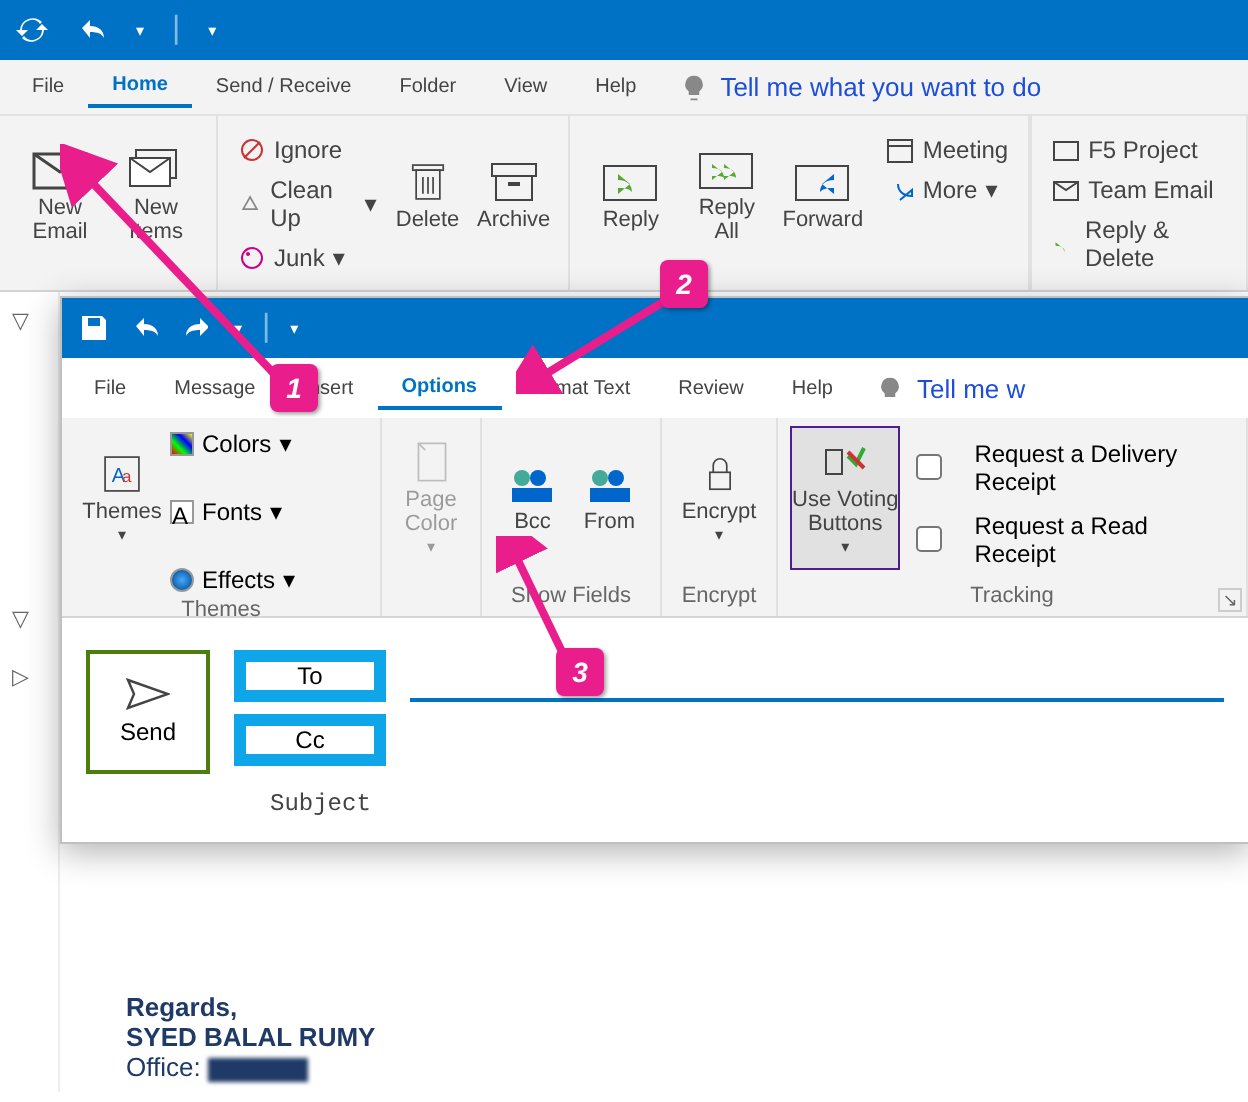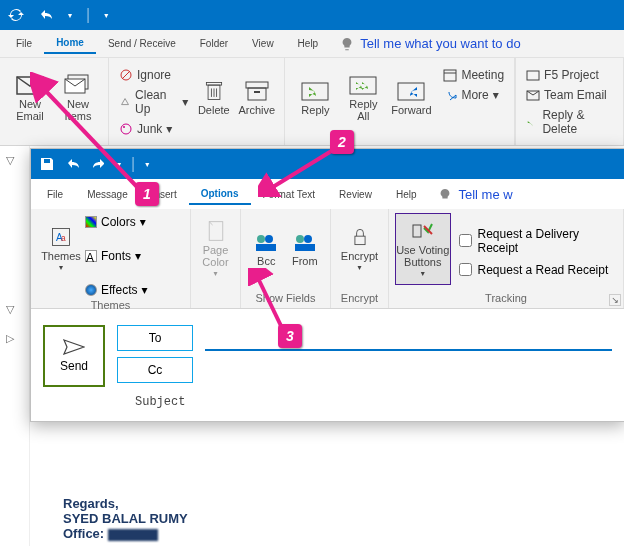--- a/index.html
+++ b/index.html
@@ -35,28 +35,28 @@
 .rgroup2-content { display: flex; flex: 1; padding: 4px 6px 0 6px; }
 .rgroup-label { font-size: 11px; color: #666; text-align: center; padding: 2px 0 4px; }
 .theme-colors { display: flex; flex-direction: column; gap: 20px; padding-top: 2px; }
 .color-row { display: flex; align-items: center; gap: 4px; font-size: 12px; cursor: pointer; }
 .swatch { width: 12px; height: 12px; border: 1px solid #999; }
 .sw-colors { background: linear-gradient(45deg,#f00,#0f0,#00f,#ff0); }
 .sw-fonts { background: #fff; }
 .sw-effects { background: radial-gradient(#4af,#048); border-radius: 50%; }
 .dialog-launcher { position: absolute; right: 2px; bottom: 2px; width: 12px; height: 12px; font-size: 9px; color: #666; cursor: pointer; border: 1px solid #ccc; display:flex; align-items:center; justify-content:center; }
 
-.checkbox-row { display: flex; align-items: center; gap: 6px; font-size: 12px; padding: 4px 8px; cursor: pointer; }
+.checkbox-row { display: flex; align-items: center; gap: 16px; font-size: 12px; padding: 4px 8px; cursor: pointer; }
 .checkbox-row input { width: 13px; height: 13px; }
 
 .compose-body { padding: 16px 12px 12px 12px; display: flex; gap: 12px; }
 .send-btn { width: 62px; height: 62px; border: 2px solid #4d7c0f; display: flex; flex-direction: column; align-items: center; justify-content: center; gap: 4px; cursor: pointer; font-size: 12px; }
 .send-btn svg { width: 22px; height: 16px; }
 .recipients { flex: 0 0 auto; display: flex; flex-direction: column; gap: 6px; }
-.recip-btn { width: 76px; height: 26px; border: 1px solid #0ea5e9; background: #fff; font-size: 12px; cursor: pointer; display: flex; align-items: center; justify-content: center; }
+.recip-btn { width: 76px; height: 26px; border: 6px solid #0ea5e9; background: #fff; font-size: 12px; cursor: pointer; display: flex; align-items: center; justify-content: center; }
 .subject-label { font-size: 12px; color: #444; padding: 6px 0 0 18px; font-family: Liberation Mono, monospace; }
 .recip-field { flex: 1; }
 .to-line { border-bottom: 2px solid #0072c6; height: 26px; margin-top: 0px; }
 
 .message-body { position: absolute; left: 44px; bottom: 10px; font-size: 13px; color: #1f3a66; margin-left: 19px; }
 .message-body .name { font-weight: 700; }
 .office-redact { display:inline-block; width:50px; height:12px; background:#1f3a66; vertical-align:middle; filter: blur(1px); }
 
 
 .annot-num { position: absolute; width: 24px; height: 24px; background: #e91e8c; color: #fff; font-weight: 700; border-radius: 4px; display:flex; align-items:center; justify-content:center; font-size: 14px; font-style: italic; box-shadow: 1px 1px 2px rgba(0,0,0,0.4); z-index: 100; }
@@ -376,21 +376,21 @@
     </div>
     <div class="recip-field">
       <div class="to-line"></div>
     </div>
   </div>
 </div>
 
 <div class="message-body">
   <div style="font-weight:600">Regards,</div>
   <div class="name">SYED BALAL RUMY</div>
-  <div><span style="font-weight:700">Office:</span> <span class="office-redact"></span></div>
+  <div><span style="font-weight:400">Office:</span> <span class="office-redact"></span></div>
 </div>
 
 <svg class="arrow-svg" style="left:30px;top:72px" width="120" height="130">
   <defs>
       <marker id="ah1" markerWidth="8" markerHeight="8" refX="2" refY="4" orient="auto">
         <path d="M0 0L8 4L0 8z" fill="#e91e8c"></path>
       </marker>
     </defs>
   <line x1="110" y1="118" x2="12" y2="15" stroke="#e91e8c" stroke-width="4" marker-end="url(#ah1)"></line>
 </svg>

